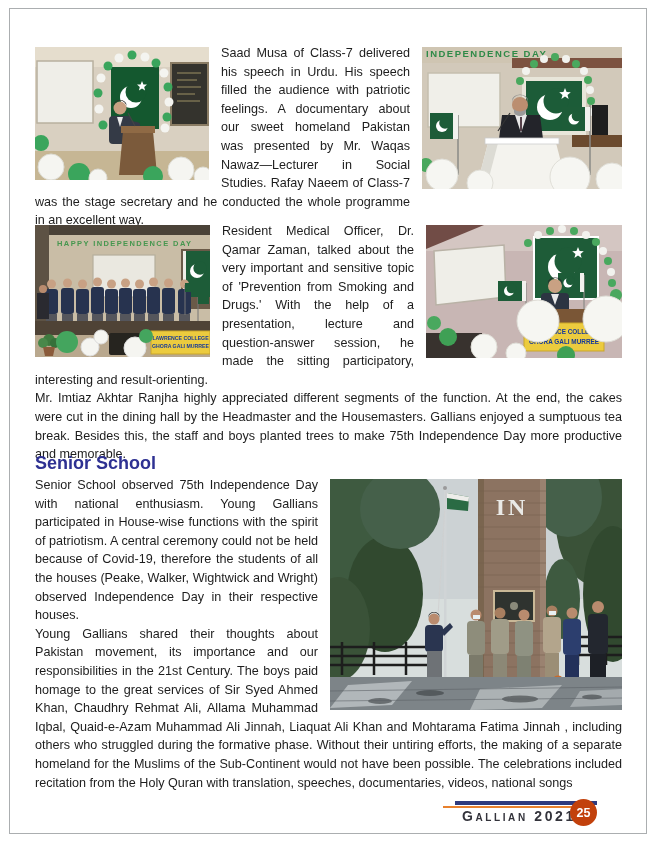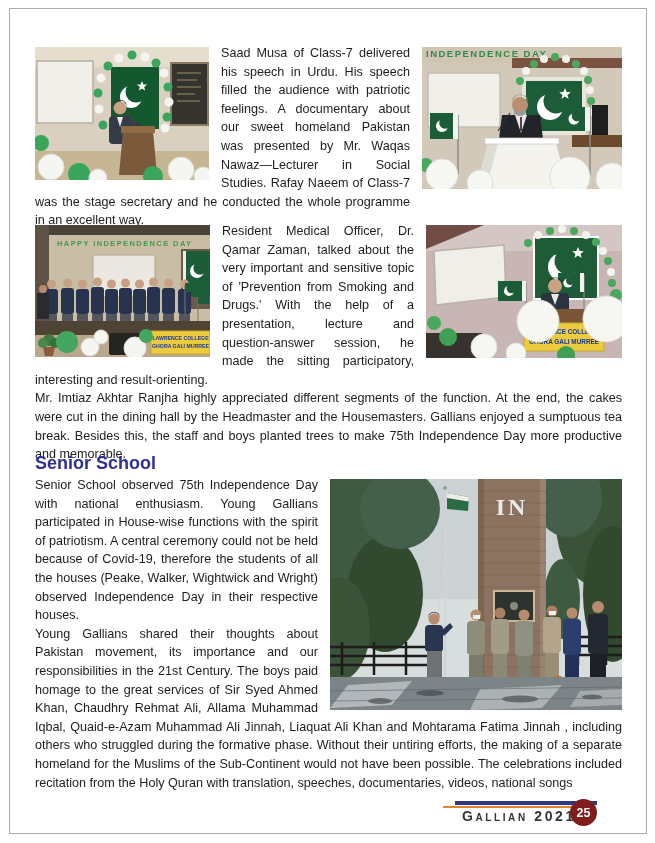--- a/index.html
+++ b/index.html
@@ -16,21 +16,21 @@
   p.body{margin:0;font-size:12.6px;line-height:18.6px;text-align:justify;}
   h2.senior-heading{margin:0 0 3px 0;font-size:18px;font-weight:bold;color:#2e3192;line-height:19px;}
   .ph{display:block;}
   .float-l{float:left;margin:3px 12px 4px 0;}
   .float-r{float:right;margin:3px 0 4px 12px;}
   .clearfix::after{content:"";display:block;clear:both;}
   
   .f-navy{position:absolute;left:455px;top:801px;width:142px;height:3.5px;background:#2e3a7d;}
   .f-orange{position:absolute;left:443px;top:805.5px;width:136px;height:2.5px;background:#e8812d;}
   .f-circle{position:absolute;left:570px;top:799px;width:27px;height:27px;border-radius:50%;
-    background:#7f1d1d;color:#fff;font-size:12.5px;font-weight:bold;
+    background:#c2410c;color:#fff;font-size:12.5px;font-weight:bold;
     display:flex;align-items:center;justify-content:center;}
   .f-title{position:absolute;left:462px;top:808px;font-size:14px;font-variant:small-caps;
     letter-spacing:2.6px;color:#33333b;font-weight:600;}
   svg text{font-family:"Liberation Sans", sans-serif;}
   svg text.serif{font-family:"Liberation Serif", serif;}
 </style>
 </head>
 <body>
 
 <div class="page-border"></div>

